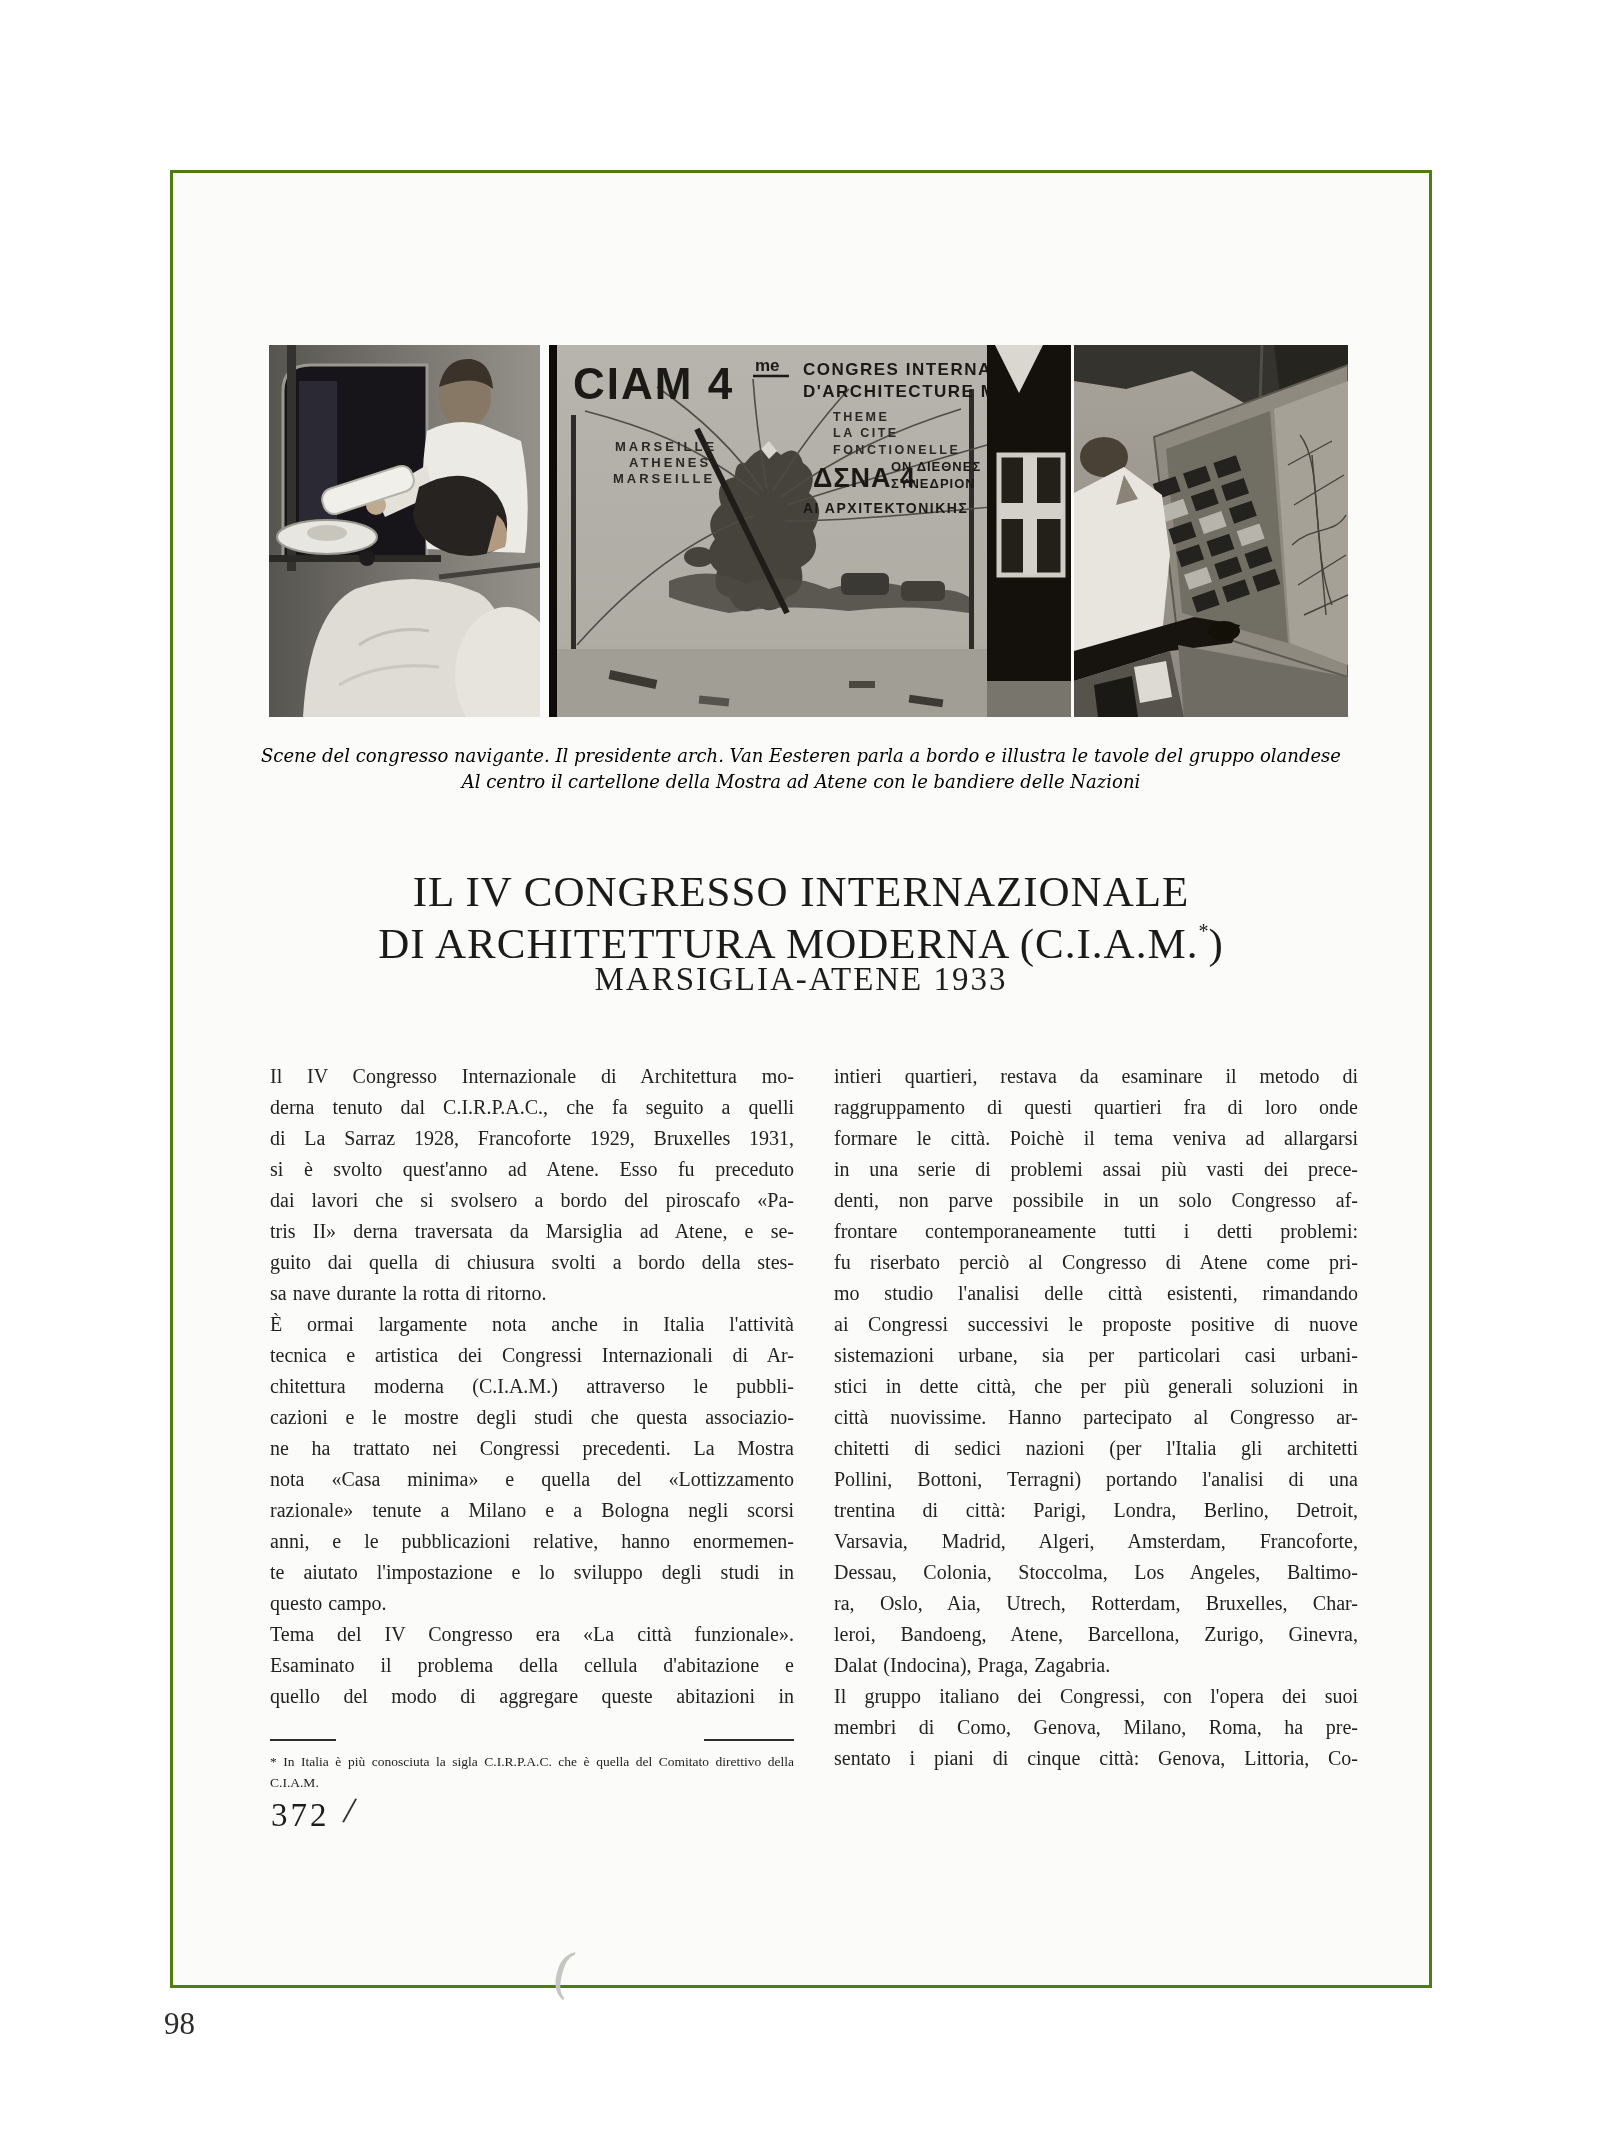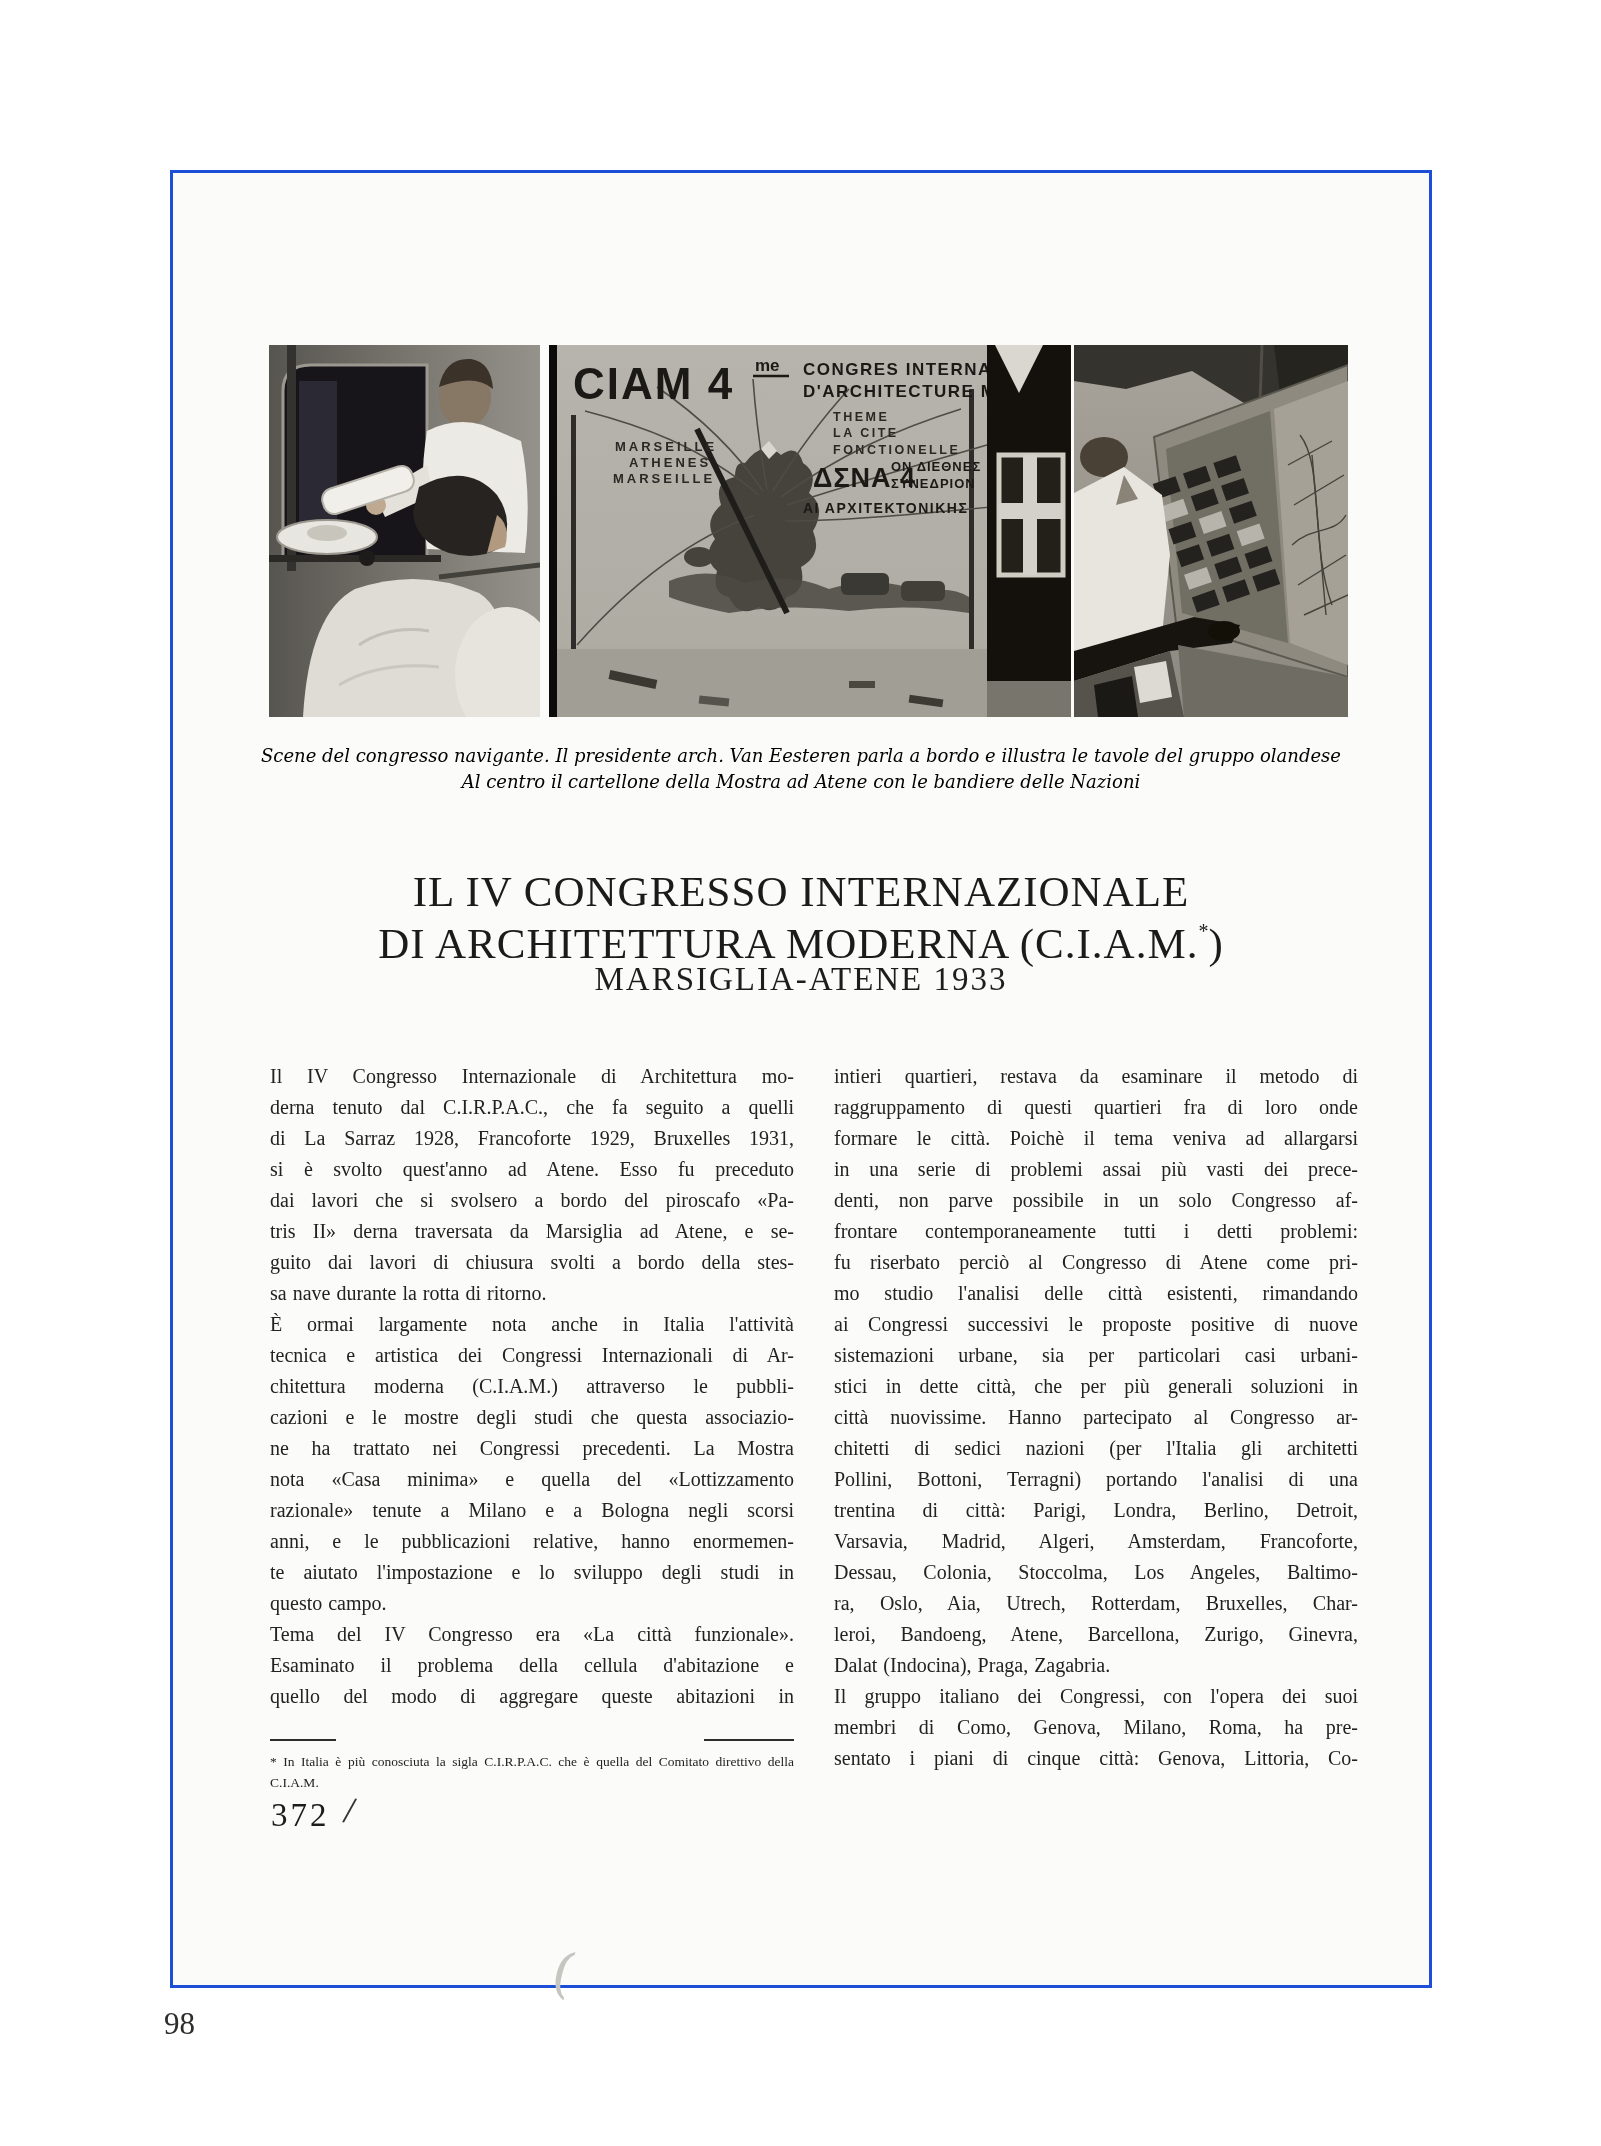--- a/index.html
+++ b/index.html
@@ -2,21 +2,21 @@
 <html><head>
 <meta charset="utf-8">
 <style>
   html,body { margin:0; padding:0; background:#ffffff; }
   .sheet {
     position:relative; width:1601px; height:2146px; background:#ffffff;
     font-family:"Liberation Serif", serif; color:#1f1f1f; overflow:hidden;
   }
   .frame {
     position:absolute; left:170px; top:170px; width:1262px; height:1818px;
-    border:3px solid #1d4ed8; background:#fbfbf9; box-sizing:border-box;
+    border:3px solid #4d7c0f; background:#fbfbf9; box-sizing:border-box;
   }
   
   .photo { position:absolute; top:172px; height:372px; overflow:hidden; background:#6b6963; }
   .photo svg { display:block; width:100%; height:100%; }
   #photo1 { left:96px;  width:271px; }
   #photo2 { left:376px; width:522px; }
   #photo3 { left:901px; width:274px; }
   .svgsans { font-family:"Liberation Sans", sans-serif; }
   
   .caption {
@@ -242,21 +242,21 @@
 
     <div class="columns">
       <div class="col col-left">
 
       <div class="bline">Il IV Congresso Internazionale di Architettura mo-</div>
           <div class="bline">derna tenuto dal C.I.R.P.A.C., che fa seguito a quelli</div>
           <div class="bline">di La Sarraz 1928, Francoforte 1929, Bruxelles 1931,</div>
           <div class="bline">si è svolto quest'anno ad Atene. Esso fu preceduto</div>
           <div class="bline">dai lavori che si svolsero a bordo del piroscafo «Pa-</div>
           <div class="bline">tris II» derna traversata da Marsiglia ad Atene, e se-</div>
-          <div class="bline">guito dai lavori di chiusura svolti a bordo della stes-</div>
+          <div class="bline">guito dai quella di chiusura svolti a bordo della stes-</div>
           <div class="bline">sa nave durante la rotta di ritorno.</div>
           <div class="bline">È ormai largamente nota anche in Italia l'attività</div>
           <div class="bline">tecnica e artistica dei Congressi Internazionali di Ar-</div>
           <div class="bline">chitettura moderna (C.I.A.M.) attraverso le pubbli-</div>
           <div class="bline">cazioni e le mostre degli studi che questa associazio-</div>
           <div class="bline">ne ha trattato nei Congressi precedenti. La Mostra</div>
           <div class="bline">nota «Casa minima» e quella del «Lottizzamento</div>
           <div class="bline">razionale» tenute a Milano e a Bologna negli scorsi</div>
           <div class="bline">anni, e le pubblicazioni relative, hanno enormemen-</div>
           <div class="bline">te aiutato l'impostazione e lo sviluppo degli studi in</div>

